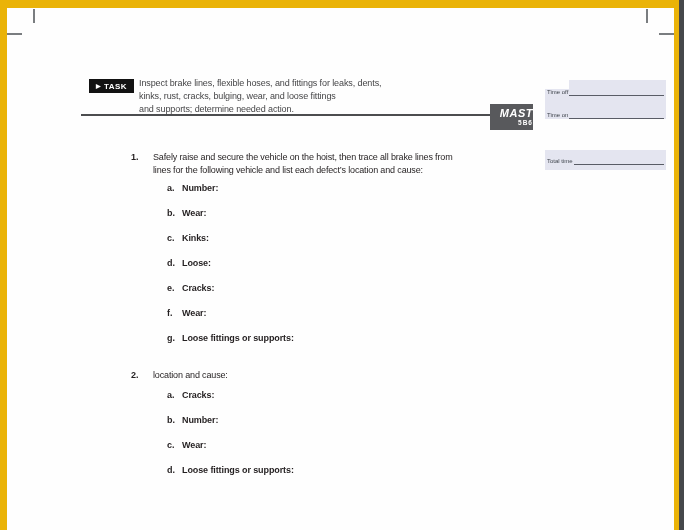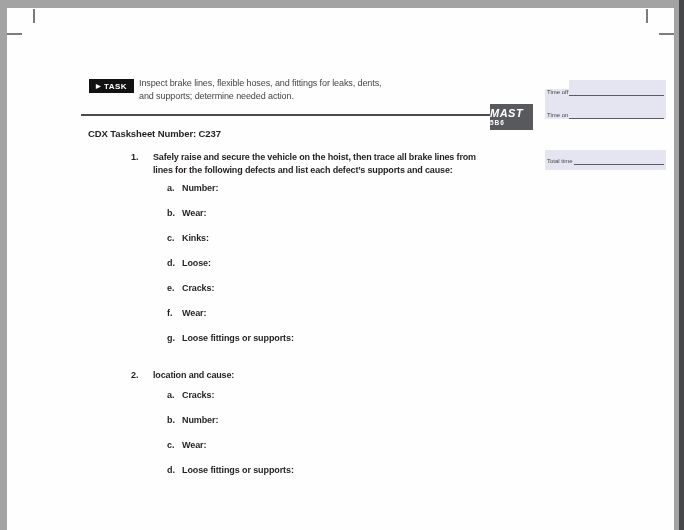--- a/index.html
+++ b/index.html
@@ -1,39 +1,39 @@
 <!DOCTYPE html>
 <html><head>
 <meta charset="utf-8">
 <style>
   html,body{margin:0;padding:0;}
   .stage{
     position:relative;width:684px;height:530px;overflow:hidden;
-    background:#a3a3a3;
+    background:#eab308;
     font-family:"Liberation Sans",sans-serif;
   }
   .right-edge{position:absolute;right:0;top:0;width:5px;height:530px;background:#45484b;}
   .paper{position:absolute;left:7px;top:8px;width:667px;height:522px;background:#fefefe;}
   .crop{position:absolute;background:#7a7d80;}
   .crop.v{width:2px;height:14px;}
   .crop.h{width:15px;height:2px;}
 
   
   .task-box{
     position:absolute;left:89px;top:79px;width:45px;height:14px;
     background:#121212;color:#fff;display:flex;align-items:center;justify-content:center;
     font-size:8px;font-weight:bold;letter-spacing:0.4px;
   }
   .task-arrow{font-size:6px;margin-right:3px;line-height:1;}
   .task-desc{position:absolute;left:139px;top:77px;color:#454547;font-size:9px;line-height:13px;letter-spacing:-0.1px;}
   .task-desc div{white-space:nowrap;}
   .rule{position:absolute;left:81px;top:114px;width:450px;height:2px;background:#4c4d4f;}
   .badge{
     position:absolute;left:490px;top:104px;width:43px;height:26px;background:#58595c;
-    color:#fff;display:flex;flex-direction:column;align-items:flex-start;justify-content:center;
+    color:#fff;display:flex;flex-direction:column;align-items:flex-end;justify-content:center;
   }
   .badge .t{font-size:11px;font-weight:bold;font-style:italic;letter-spacing:0.5px;line-height:11px;}
   .badge .c{font-size:6.5px;font-weight:bold;letter-spacing:1px;line-height:7px;}
 
   .cdx{position:absolute;left:88px;top:128px;font-size:9.5px;font-weight:bold;color:#231f20;letter-spacing:-0.1px;}
 
   
   .time-panel{position:absolute;left:545px;top:80px;width:121px;height:90px;}
   .tp-band{position:absolute;background:#e4e5f0;}
   .tp-band.b1{left:0;top:0;width:121px;height:39px;}
@@ -43,21 +43,21 @@
   .tp-row .lbl{font-size:6px;color:#41464e;line-height:7px;white-space:nowrap;}
   .tp-row .line{flex:1;border-bottom:1.5px solid#595c66;height:1px;margin-left:1px;}
   .tp-row.r1{top:8px;}
   .tp-row.r2{top:31px;}
   .tp-row.r3{top:77px;}
 
   
   .questions{position:absolute;left:131px;top:151px;width:420px;color:#231f20;}
   .q{display:flex;}
   .q .num{width:22px;font-size:9px;font-weight:bold;line-height:12.6px;}
-  .q .q-text{flex:1;font-size:9px;font-weight:bold;line-height:12.6px;letter-spacing:-0.15px;}
+  .q .q-text{flex:1;font-size:9px;font-weight:normal;line-height:12.6px;letter-spacing:-0.15px;}
   .q .q-text div{white-space:nowrap;}
   .subs{margin-left:36px;margin-top:7px;}
   .sub{display:flex;height:10px;margin-bottom:15px;font-size:9px;font-weight:bold;line-height:10px;letter-spacing:-0.1px;}
   .sub .letter{width:15px;}
   .q2{margin-top:26px;}
   .subs.s2{margin-top:7.8px;}
 </style>
 </head>
 <body>
 
@@ -70,31 +70,31 @@
   <div class="crop v" style="left:646px;top:9px;"></div>
   <div class="crop h" style="left:659px;top:33px;"></div>
 
   <div class="task-box">
     <span class="task-arrow">▶</span>
     <span>TASK</span>
   </div>
 
   <div class="task-desc">
     <div>Inspect brake lines, flexible hoses, and fittings for leaks, dents,</div>
+    <div>kinks, rust, cracks, bulging, wear, and loose fittings</div>
     <div>and supports; determine needed action.</div>
   </div>
 
   <div class="rule"></div>
 
   <div class="badge">
     <div class="t">MAST</div>
     <div class="c">5B6</div>
   </div>
 
-  <div class="cdx">CDX Tasksheet Number: C237</div>
 
   <div class="time-panel">
     <div class="tp-band b1"></div>
     <div class="tp-band b2"></div>
     <div class="tp-notch"></div>
     <div class="tp-row r1">
       <span class="lbl">Time off</span>
       <span class="line"></span>
     </div>
     <div class="tp-row r2">
@@ -106,21 +106,21 @@
       <span class="line"></span>
     </div>
   </div>
 
   <div class="questions">
 
     <div class="q">
       <div class="num">1.</div>
       <div class="q-text">
         <div>Safely raise and secure the vehicle on the hoist, then trace all brake lines from</div>
-        <div>lines for the following defects and list each defect’s supports and cause:</div>
+        <div>lines for the following vehicle and list each defect’s location and cause:</div>
       </div>
     </div>
     <div class="subs">
       <div class="sub">
         <span class="letter">a.</span>
         <span>Number:</span>
       </div>
       <div class="sub">
         <span class="letter">b.</span>
         <span>Wear:</span>

